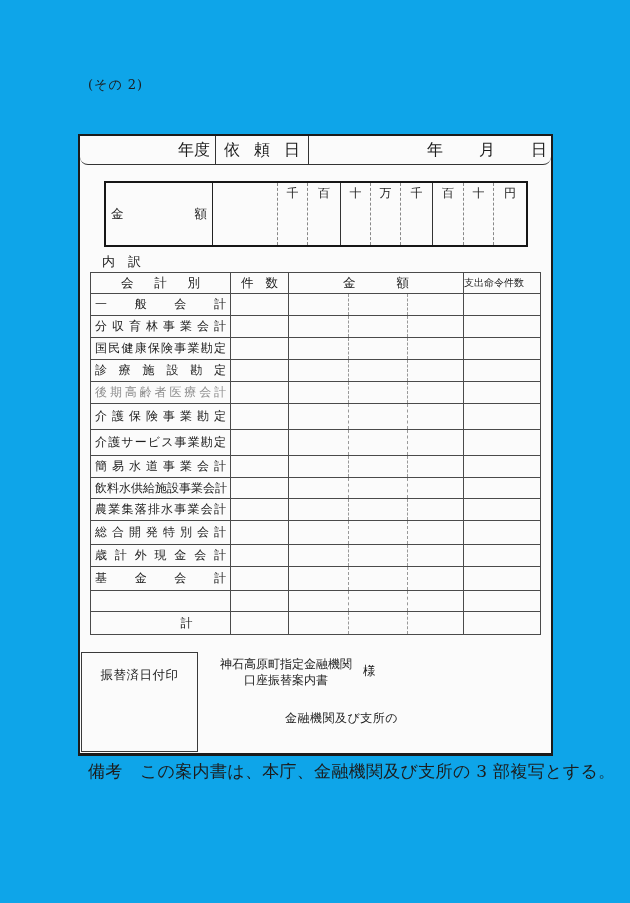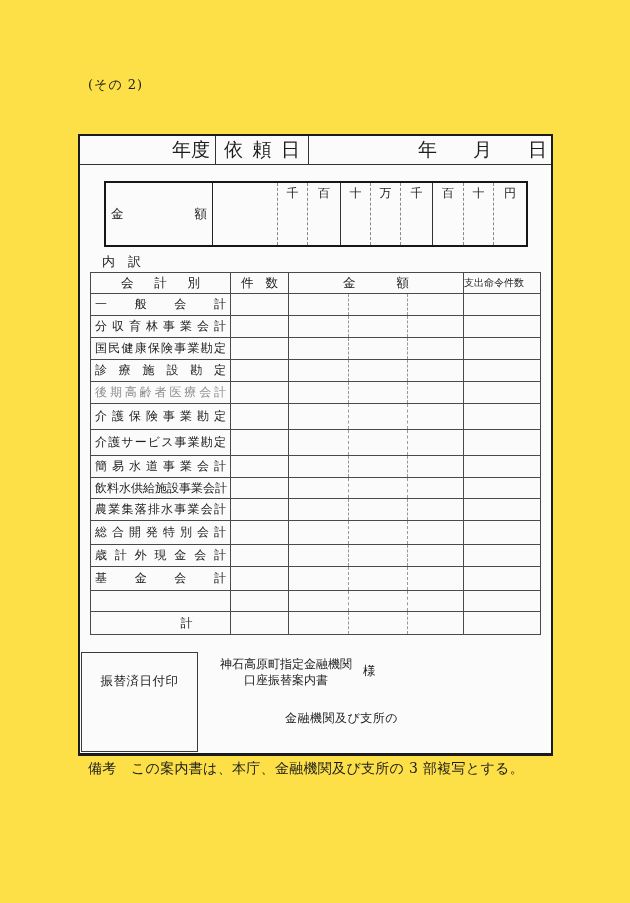--- a/index.html
+++ b/index.html
@@ -5,21 +5,21 @@
   html,body{margin:0;padding:0;}
   body{
     background:#f6f6f6;
     font-family:"DejaVu Serif","Liberation Serif",serif;
     color:#1c1c1c;
     -webkit-font-smoothing:antialiased;
   }
   .page{
     position:relative;
     width:630px;height:903px;
-    background:#fde047;
+    background:#0ea5e9;
     margin:0 auto;
     overflow:hidden;
   }
   .annotation{
     position:absolute;left:88px;top:76px;
     font-size:13px;letter-spacing:1px;
   }
   .doc-title{
     position:absolute;left:78px;top:110px;
     font-size:12.5px;letter-spacing:0.5px;
@@ -31,21 +31,22 @@
     border:2px solid #1b1b1b;
     border-bottom-width:3px;
     box-sizing:border-box;
     background:#fbfbfb;
   }
   
   .hdr-row{
     position:absolute;left:0;top:0;width:100%;height:29px;
     border-bottom:1px solid #333;
     display:flex;box-sizing:border-box;
-    font-size:19px;
+    font-size:16px;
+    border-radius:8px;
   }
   .hdr-cell{box-sizing:border-box;display:flex;align-items:center;height:100%;}
   .hdr-year{width:135px;justify-content:flex-end;padding-right:5px;}
   .hdr-request{width:93px;border-left:1px solid #333;padding:0 8px;}
   .hdr-date{flex:1;border-left:1px solid #333;justify-content:flex-end;padding-right:4px;}
   .hdr-date .dlab{margin-left:36px;}
   .spread{display:flex;justify-content:space-between;align-items:center;width:100%;height:100%;}
   
   .amount-box{
     position:absolute;left:24px;top:45px;
@@ -111,40 +112,40 @@
   }
   .total-label{justify-content:center;padding-left:56px;}
   tr.muted .acct-label{color:#8e8e8e;}
   
   .stamp-box{
     position:absolute;left:1px;top:516px;
     width:117px;height:100px;
     border:1px solid #3a3a3a;
     box-sizing:border-box;
     display:flex;justify-content:center;
-    padding-top:20px;
+    padding-top:14px;
     font-size:12.5px;letter-spacing:0.5px;
   }
   .addressee{
     position:absolute;left:140px;top:520px;
     width:132px;
     text-align:center;
     font-size:12px;line-height:16px;
   }
   .honorific{
     position:absolute;left:283px;top:527px;
     font-size:12.5px;
   }
   .manager{
     position:absolute;left:205px;top:574px;
     font-size:12px;letter-spacing:0.5px;
   }
   .note{
     position:absolute;left:88px;top:760px;
-    font-size:14px;letter-spacing:0.3px;
+    font-size:17px;letter-spacing:0.3px;
   }
 </style>
 </head>
 <body>
 
 <div class="page">
 
   <div class="annotation">(その 2)</div>
 
 

